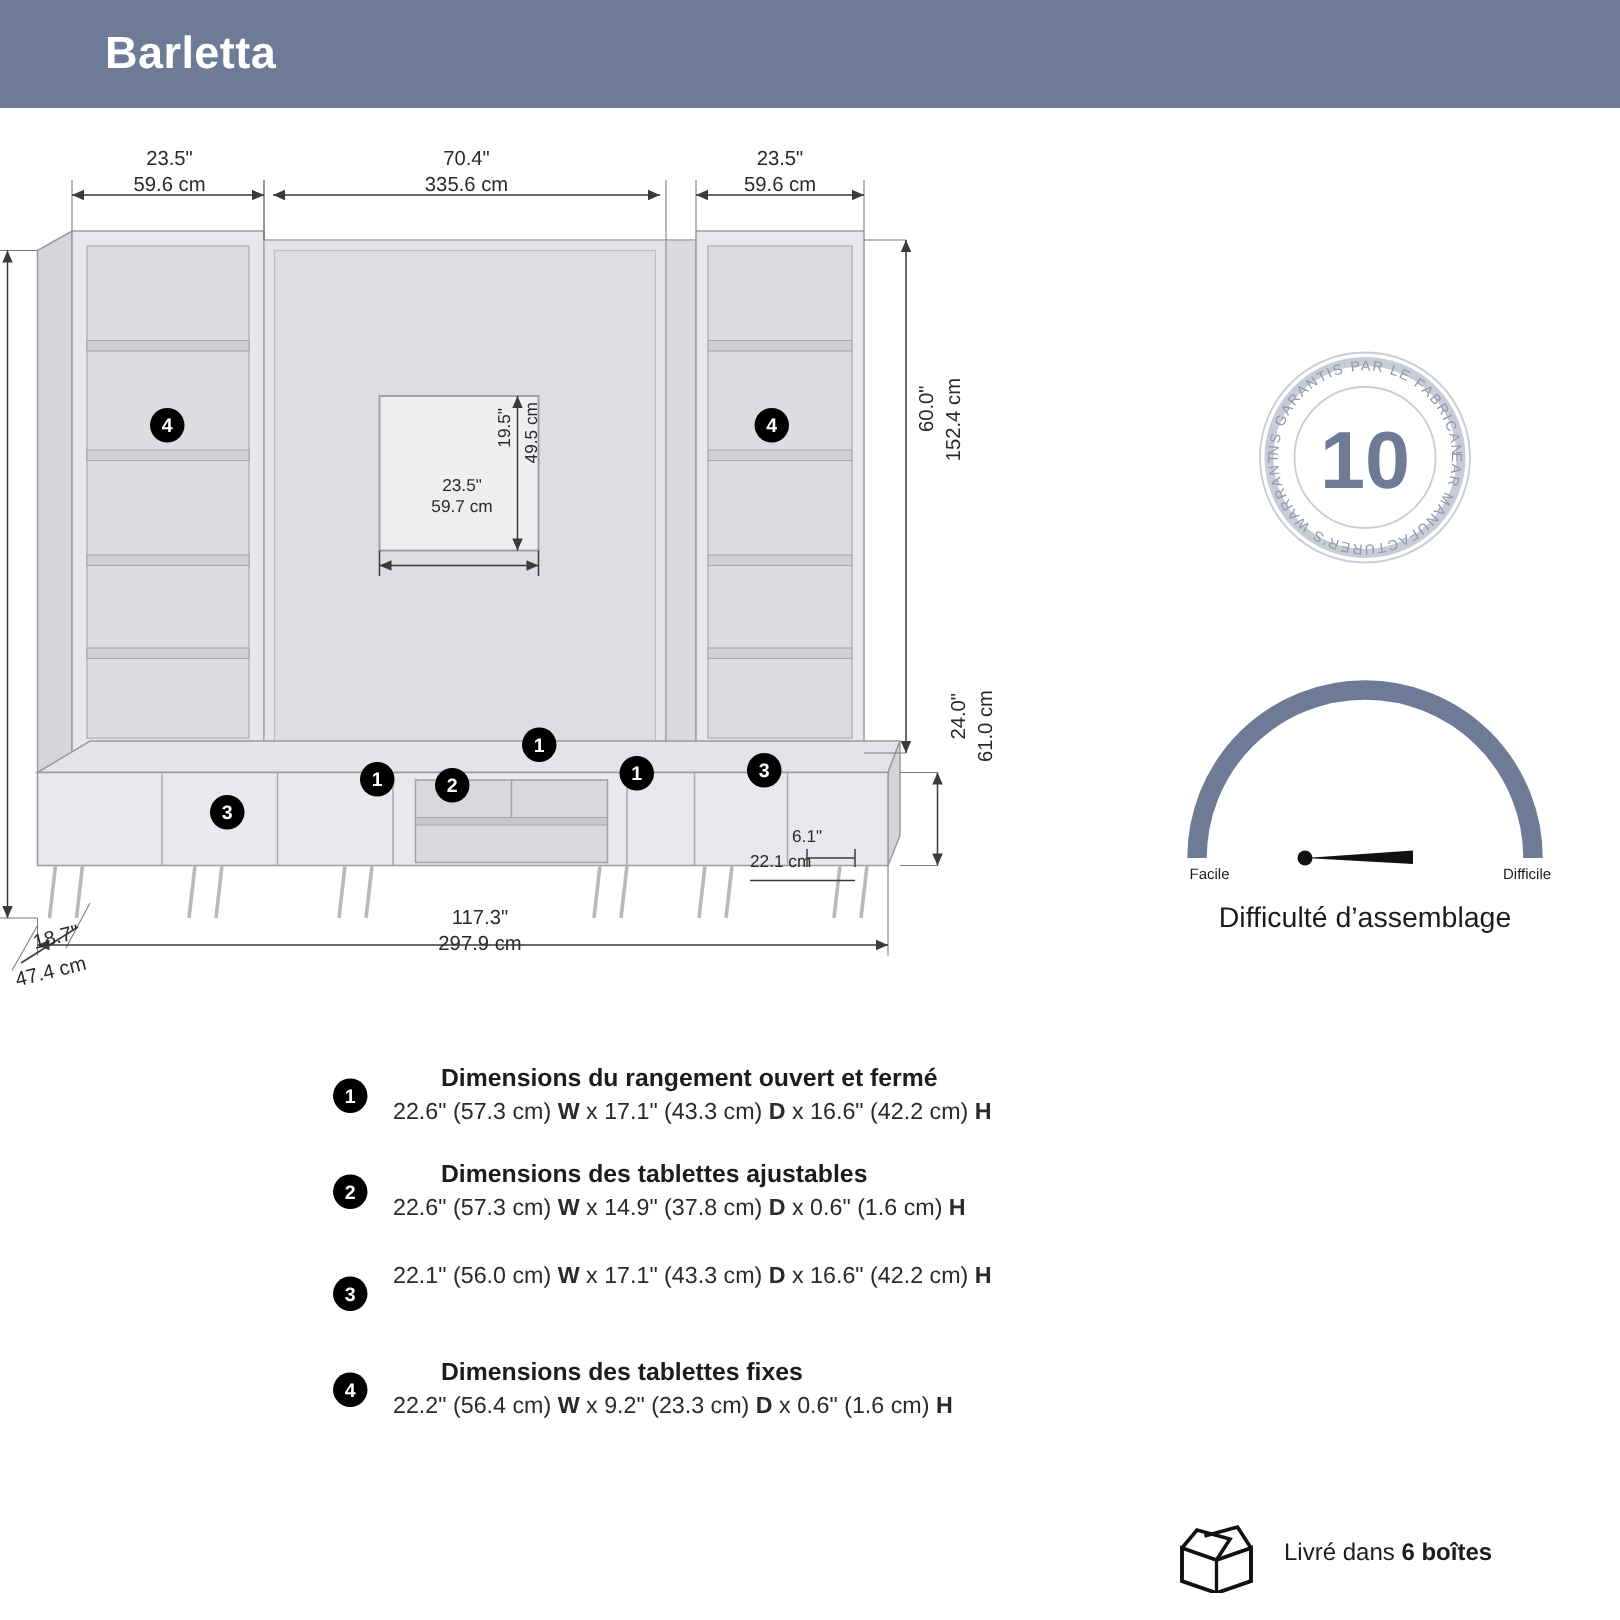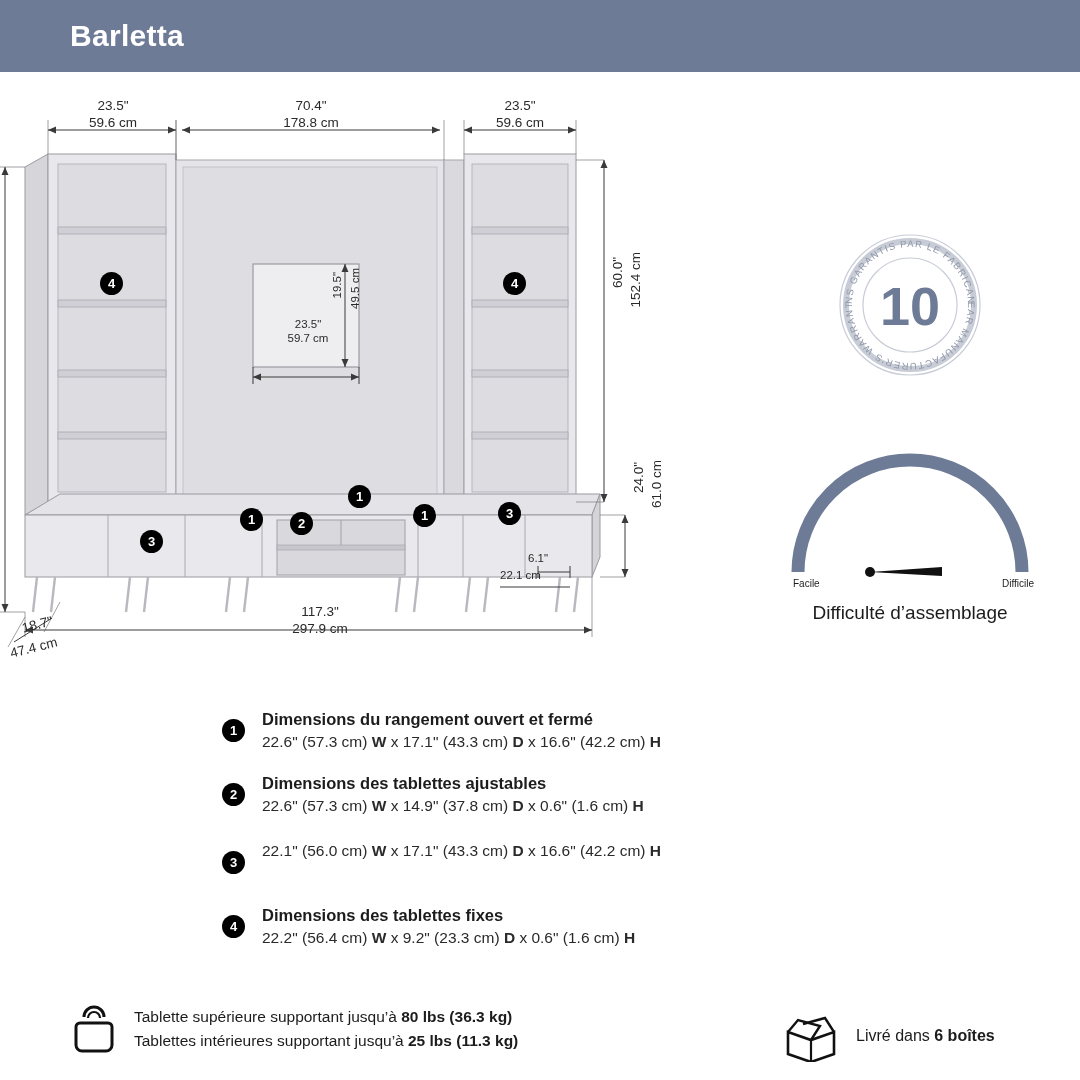--- a/index.html
+++ b/index.html
@@ -67,21 +67,21 @@
   }
   .gauge-title {
     position: absolute; width: 100%; text-align: center;
     top: 152px; font-size: 19px; font-weight: 400; color: #1c1c1c;
   }
 
   
   #legend { position: absolute; left: 222px; top: 710px; width: 700px; }
   .legend-row { position: relative; min-height: 64px; padding-left: 40px; }
   .legend-row .badge { position: absolute; left: 0; top: 9px; }
-  .legend-title { font-size: 16.5px; font-weight: 700; color: #1c1c1c; }
+  .legend-title { font-size: 16.5px; font-weight: 700; color: #1c1c1c; margin-left: 32px; }
   .legend-sub { font-size: 15.5px; color: #2a2a2a; margin-top: 4px; }
   .legend-sub b { font-weight: 700; }
 
   
   #footer-left { position: absolute; left: 70px; top: 1003px; width: 650px; display: flex; align-items: center; gap: 16px; }
   .footer-text { font-size: 15.5px; line-height: 1.55; color: #1c1c1c; }
   .footer-text b { font-weight: 700; }
   #footer-right { position: absolute; left: 780px; top: 1010px; display: flex; align-items: center; gap: 14px; }
   .footer-right-text { font-size: 16px; color: #1c1c1c; }
   .footer-right-text b { font-weight: 700; }
@@ -237,21 +237,21 @@
       </g>
     </svg>
 
     
     <div class="dim-txt" style="left:68px; top:26px; width:90px;">
       <span>23.5"</span><br>
       <span>59.6 cm</span>
     </div>
     <div class="dim-txt" style="left:266px; top:26px; width:90px;">
       <span>70.4"</span><br>
-      <span>178.8 cm</span>
+      <span>335.6 cm</span>
     </div>
     <div class="dim-txt" style="left:475px; top:26px; width:90px;">
       <span>23.5"</span><br>
       <span>59.6 cm</span>
     </div>
 
     
     
 
     <div class="dim-txt vert" style="left:610px; top:185px;"><span>60.0"</span></div>
@@ -347,31 +347,20 @@
 
     <div class="legend-row">
       <div class="badge">4</div>
       <div class="legend-title">Dimensions des tablettes fixes</div>
       <div class="legend-sub">
         <span>22.2" (56.4 cm) </span><b>W</b><span> x 9.2" (23.3 cm) </span><b>D</b><span> x 0.6" (1.6 cm) </span><b>H</b>
       </div>
     </div>
   </div>
 
-  <div id="footer-left">
-    <svg width="48" height="52" viewBox="0 0 48 52">
-      <path d="M14,14 a10,10 0 0 1 20,0" fill="none" stroke="#111" stroke-width="3"></path>
-      <path d="M18,15 a6,6 0 0 1 12,0" fill="none" stroke="#111" stroke-width="2.2"></path>
-      <path d="M10,20 h28 a4,4 0 0 1 4,4 v18 a6,6 0 0 1 -6,6 h-24 a6,6 0 0 1 -6,-6 v-18 a4,4 0 0 1 4,-4 z" fill="none" stroke="#111" stroke-width="3"></path>
-    </svg>
-    <div class="footer-text">
-      <div><span>Tablette supérieure supportant jusqu’à </span><b>80 lbs (36.3 kg)</b></div>
-      <div><span>Tablettes intérieures supportant jusqu’à </span><b>25 lbs (11.3 kg)</b></div>
-    </div>
-  </div>
 
   <div id="footer-right">
     <svg width="62" height="52" viewBox="0 0 62 52">
       <path d="M8,22 L31,30 L54,22 L54,44 L31,52 L8,44 Z" fill="none" stroke="#111" stroke-width="2.6"></path>
       <path d="M31,30 L31,52" fill="none" stroke="#111" stroke-width="2.2"></path>
       <path d="M8,22 L18,10 L40,16 L31,30" fill="none" stroke="#111" stroke-width="2.4"></path>
       <path d="M54,22 L45,8 L23,14" fill="none" stroke="#111" stroke-width="2.4"></path>
     </svg>
     <div class="footer-right-text">
       <span>Livré dans </span><b>6 boîtes</b>

